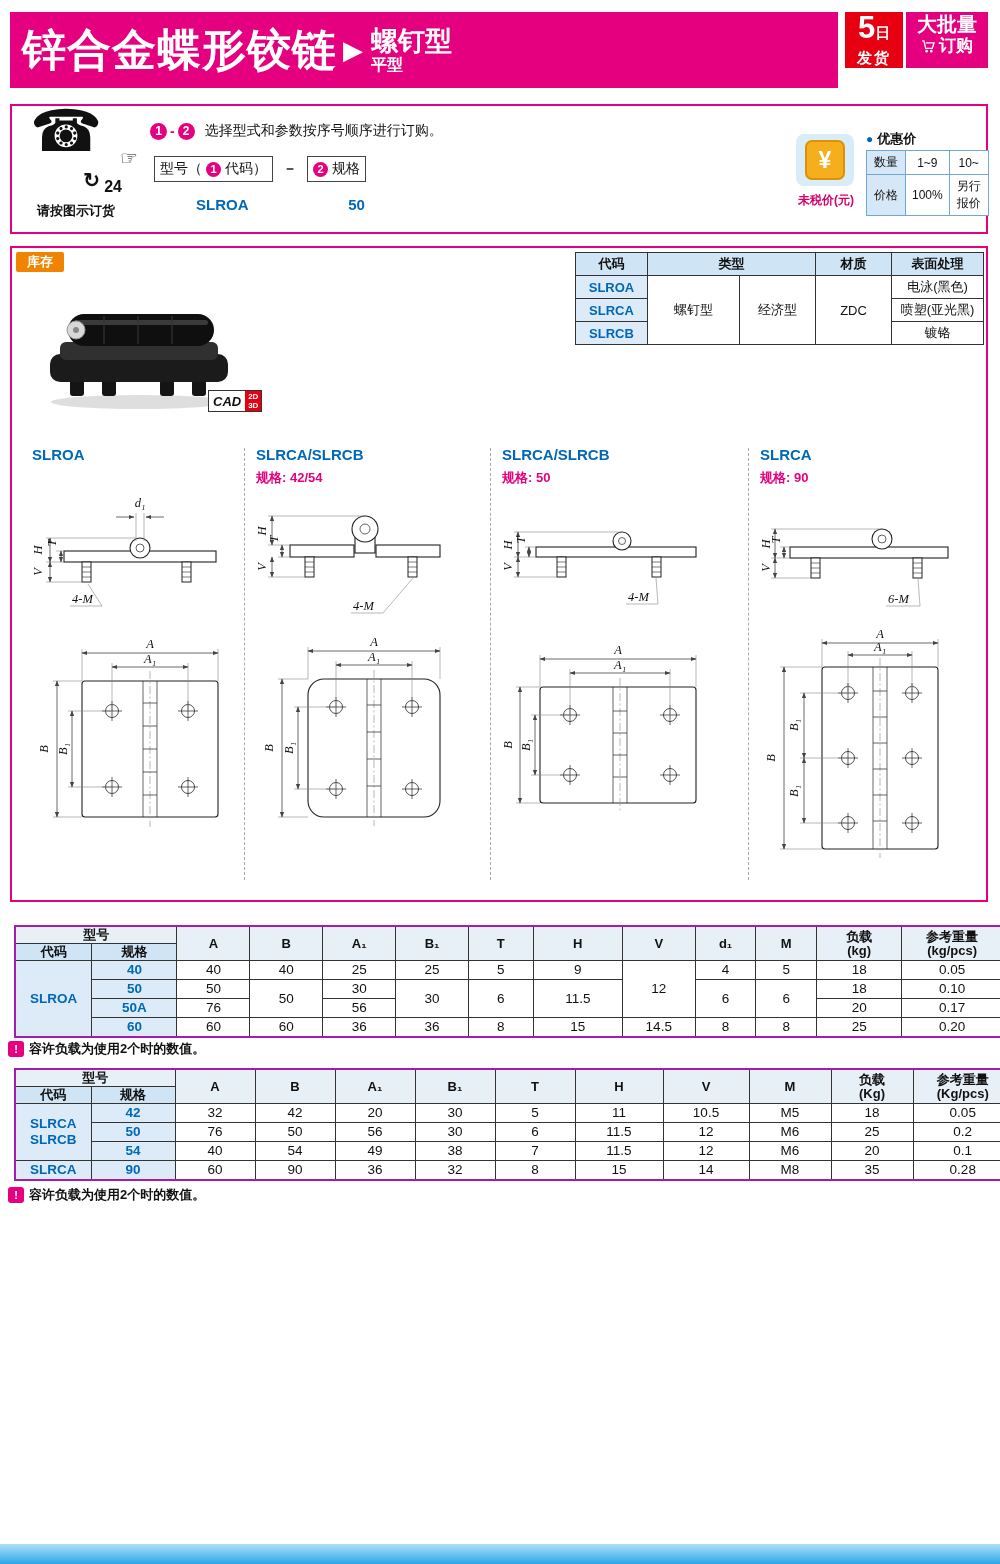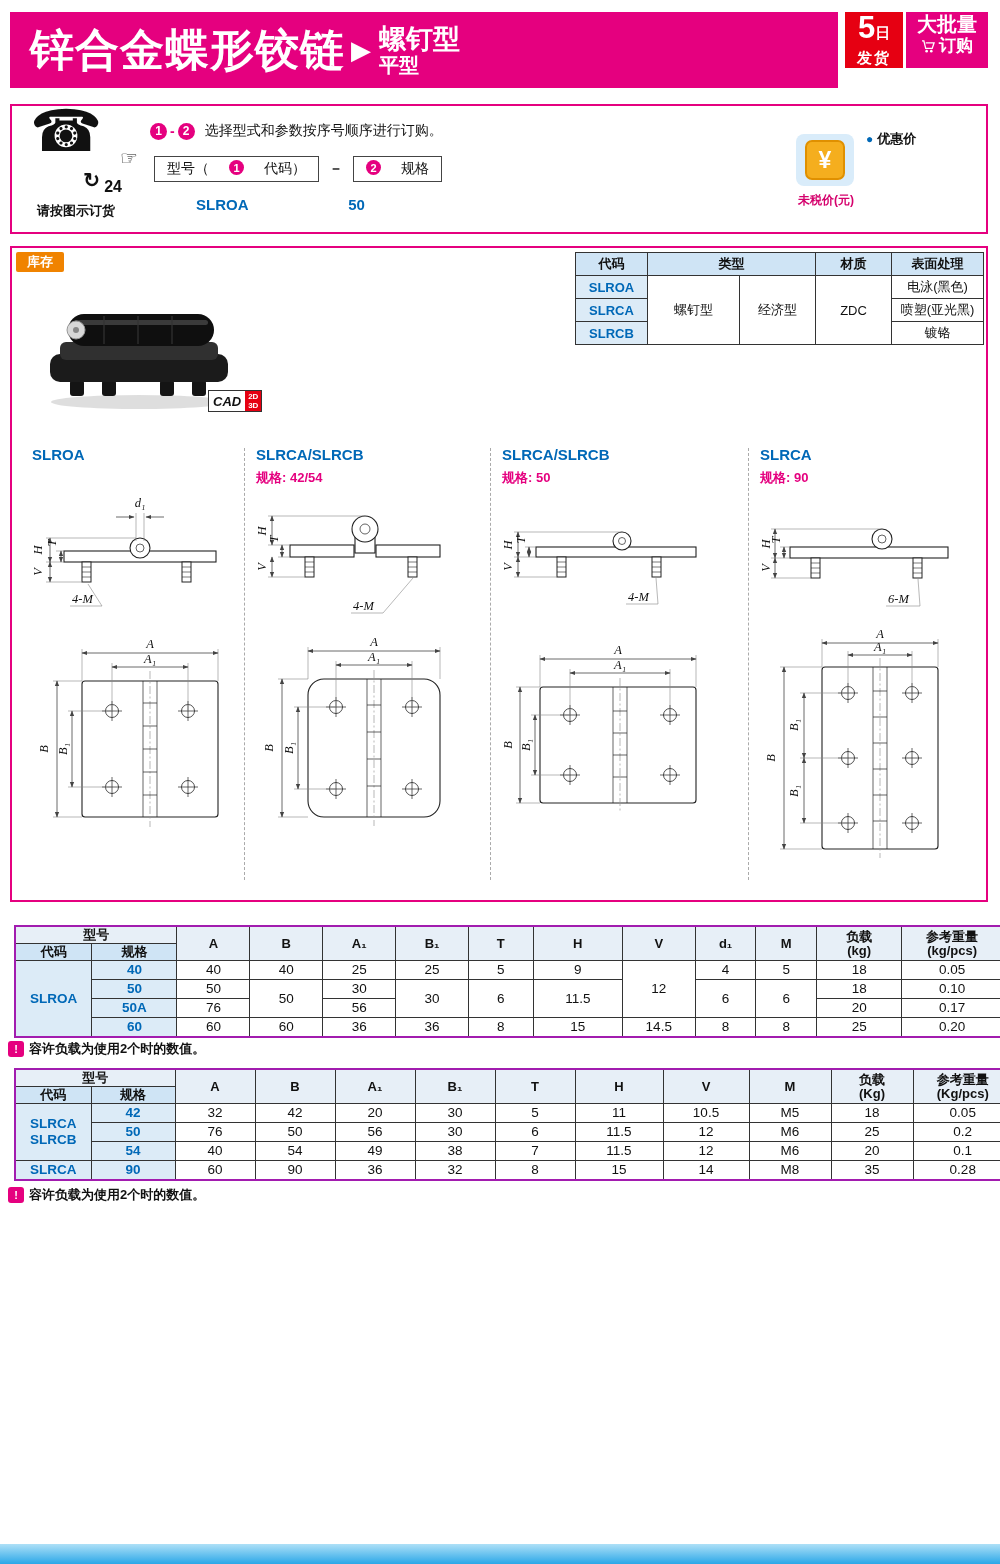--- a/index.html
+++ b/index.html
@@ -2,25 +2,25 @@
 <html><head>
 <meta charset="utf-8">
 <style>
   html,body{margin:0;padding:0;background:#fff;}
   .page{position:relative;width:1000px;height:1564px;background:#fff;overflow:hidden;
         font-family:"Liberation Sans",sans-serif;color:#111;}
 
   
   .hdr-band{position:absolute;left:10px;top:12px;width:828px;height:76px;background:#E5007F;
             display:flex;align-items:center;color:#fff;}
-  .hdr-title{font-size:44px;font-weight:bold;letter-spacing:1px;margin-left:20px;white-space:nowrap;}
+  .hdr-title{font-size:44px;font-weight:bold;letter-spacing:1px;margin-left:12px;white-space:nowrap;}
   .hdr-arrow{font-size:26px;margin:0 8px 0 6px;}
   .hdr-sub{display:flex;flex-direction:column;line-height:1.12;}
   .hdr-sub1{font-size:27px;font-weight:bold;}
-  .hdr-sub2{font-size:20px;font-weight:bold;}
+  .hdr-sub2{font-size:16px;font-weight:bold;}
   .badge-ship{position:absolute;left:845px;top:12px;width:58px;height:56px;background:#E60012;
               color:#fff;text-align:center;}
   .ship-top{line-height:32px;}
   .ship-num{font-size:31px;font-weight:bold;}
   .ship-ri{font-size:15px;font-weight:bold;}
   .ship-word{font-size:15px;font-weight:bold;letter-spacing:2px;line-height:18px;}
   .badge-bulk{position:absolute;left:906px;top:12px;width:82px;height:56px;background:#E5007F;
               color:#fff;text-align:center;font-weight:bold;}
   .bulk1{font-size:20px;line-height:24px;}
   .bulk2{font-size:17px;display:flex;align-items:center;justify-content:center;gap:3px;line-height:20px;}
@@ -33,21 +33,21 @@
   .p24{position:absolute;right:-2px;bottom:0px;font-size:16px;font-weight:bold;}
   .hand{position:absolute;left:108px;top:40px;font-size:20px;}
   .phone-caption{position:absolute;left:2px;top:96px;width:124px;text-align:center;font-weight:bold;font-size:13px;}
   .steps{position:absolute;left:138px;top:16px;font-size:14px;display:flex;align-items:center;gap:2px;}
   .numdot{display:inline-flex;width:17px;height:17px;border-radius:50%;background:#E5007F;color:#fff;
           font-size:12px;font-weight:bold;align-items:center;justify-content:center;flex:none;}
   .numdot.sm{width:15px;height:15px;font-size:11px;}
   .stepdash{color:#E5007F;font-weight:bold;margin:0 1px;}
   .instr{margin-left:8px;}
   .modelrow{position:absolute;left:142px;top:50px;display:flex;align-items:center;gap:10px;font-size:14px;}
-  .mbox{border:1px solid #444;padding:3px 12px;display:inline-flex;gap:20px;background:#fff;}
+  .mbox{border:1px solid #444;padding:3px 5px;display:inline-flex;align-items:center;gap:4px;background:#fff;}
   .msep{font-weight:bold;}
   .exrow{position:absolute;left:142px;top:90px;font-size:15px;font-weight:bold;color:#0068B7;}
   .excode{margin-left:42px;}
   .exspec{margin-left:96px;}
   .yenpanel{position:absolute;left:784px;top:28px;width:58px;height:52px;background:#D9ECFA;border-radius:8px;
             display:flex;align-items:center;justify-content:center;}
   .yenbox{width:36px;height:36px;background:#F5AE1E;border:2px solid #E09000;border-radius:7px;color:#fff;
           font-size:23px;font-weight:bold;display:flex;align-items:center;justify-content:center;}
   .untaxed{position:absolute;left:770px;top:86px;width:88px;text-align:center;font-size:12px;font-weight:bold;color:#D5006C;}
   .discount{position:absolute;left:854px;top:24px;font-size:13px;font-weight:bold;display:flex;gap:4px;align-items:center;}
@@ -184,20 +184,34 @@
   </div>
 
   <div class="yenpanel">
     <div class="yenbox">¥</div>
   </div>
   <div class="untaxed">未税价(元)</div>
   <div class="discount">
     <span class="bluedot">●</span>
     <span>优惠价</span>
   </div>
+  <table class="pricetbl">
+    <tbody>
+          <tr>
+      <td class="pl">数量</td>
+      <td>1~9</td>
+      <td>10~</td>
+    </tr>
+    <tr>
+      <td class="pl">价格</td>
+      <td>100%</td>
+      <td>另行报价</td>
+    </tr>
+  </tbody>
+      </table>
 </div>
 
 <div class="mainbox">
   <div class="stock">库存</div>
 
   <svg class="photo" width="215" height="150" viewBox="0 0 215 150">
     <ellipse cx="107" cy="140" rx="88" ry="7" fill="rgba(0,0,0,0.13)"></ellipse>
     <rect x="38" y="118" width="14" height="16" rx="3" fill="#141414"></rect>
     <rect x="70" y="118" width="14" height="16" rx="3" fill="#141414"></rect>
     <rect x="128" y="118" width="14" height="16" rx="3" fill="#141414"></rect>

